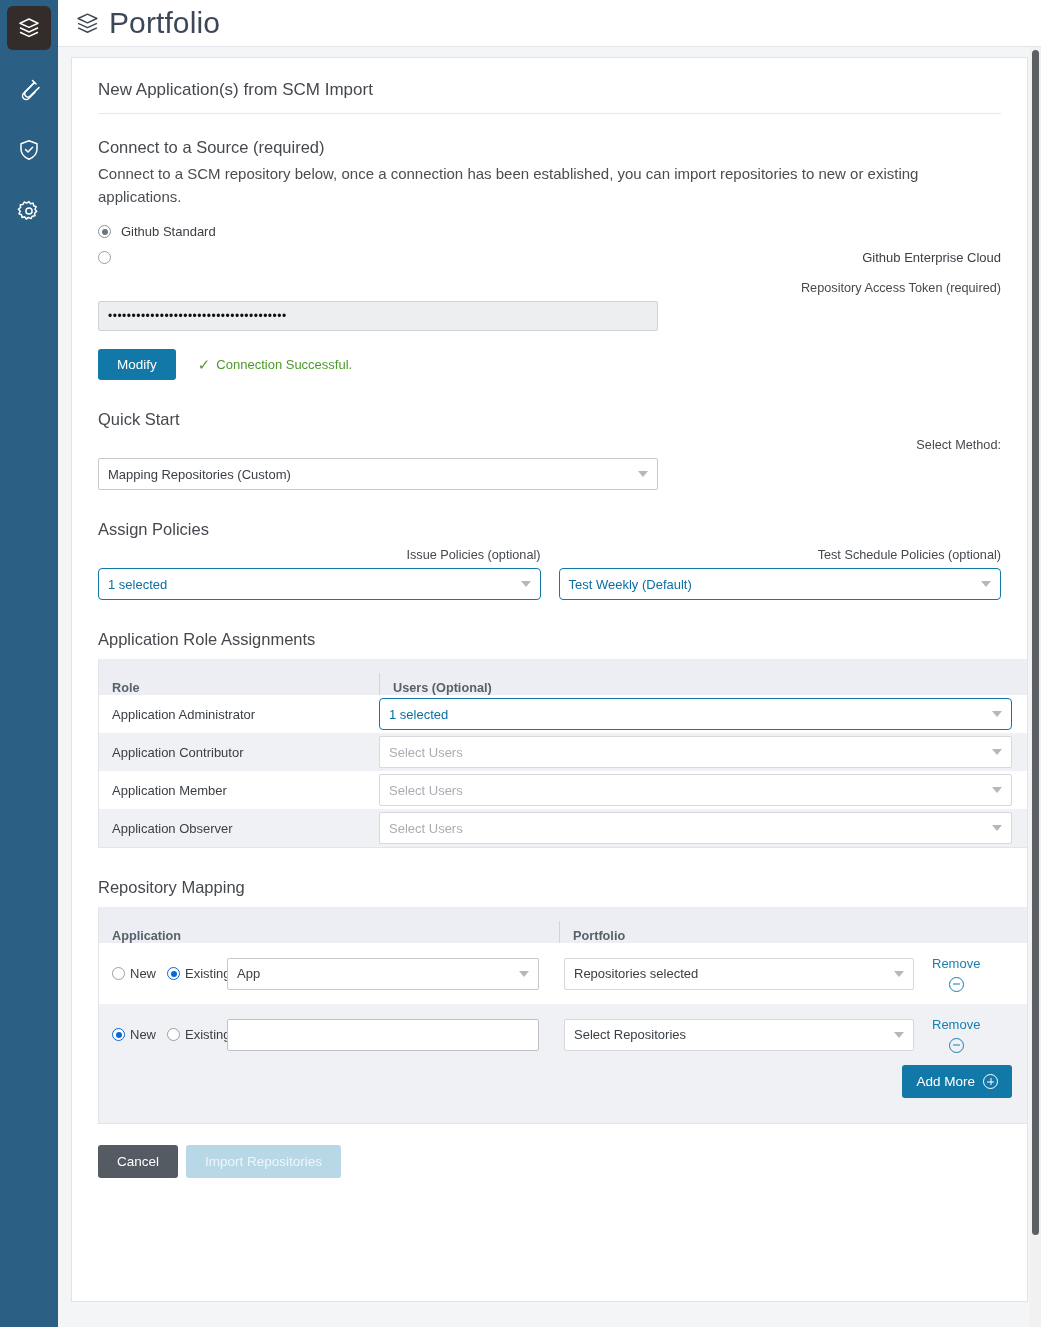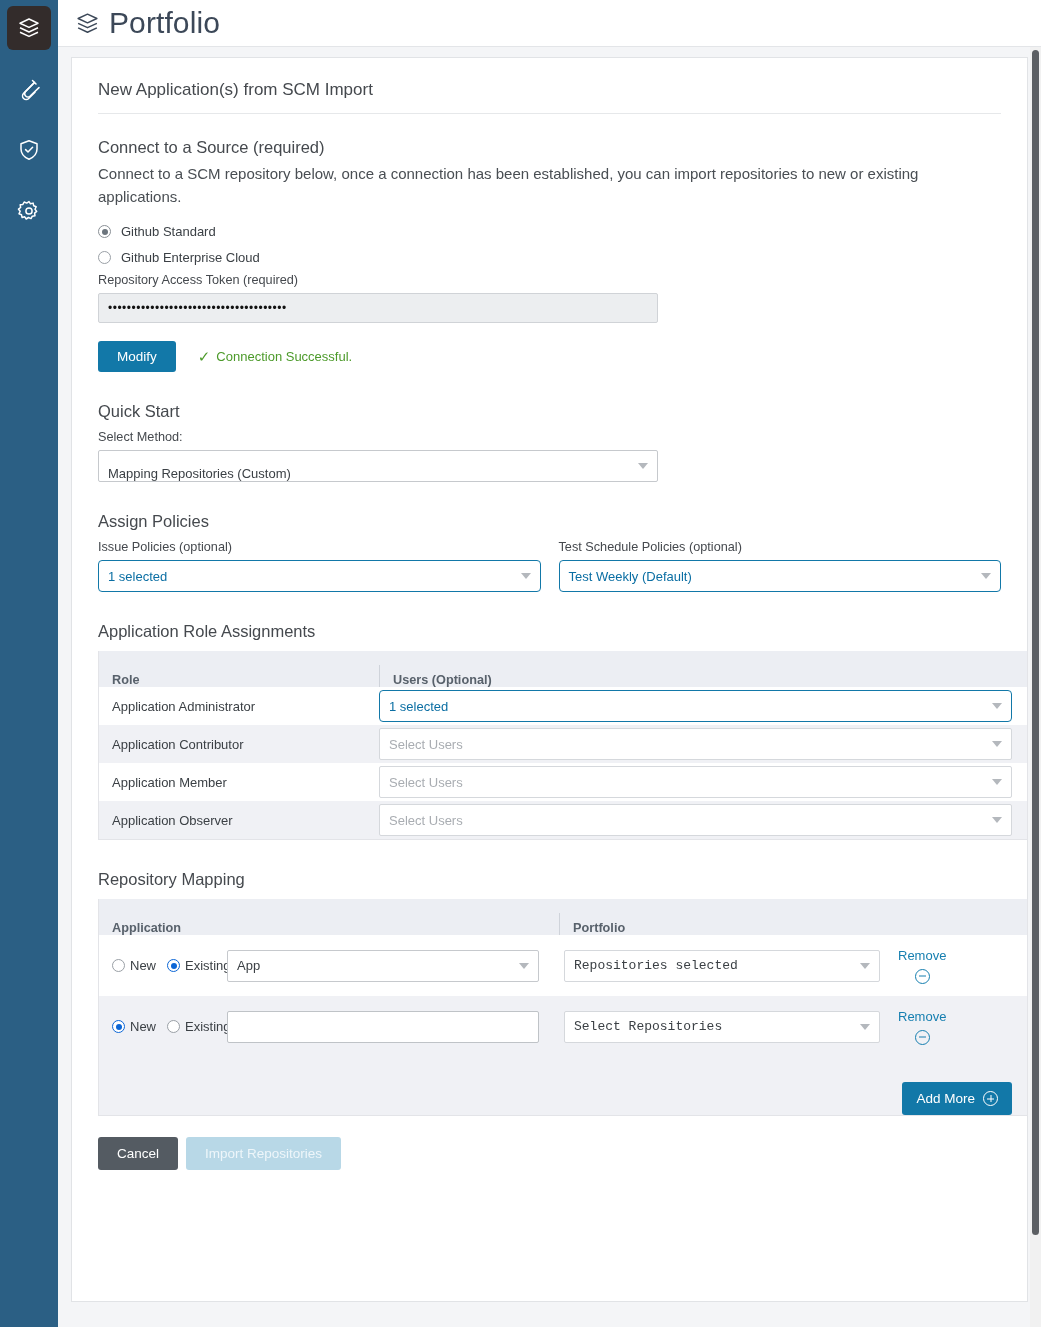--- a/index.html
+++ b/index.html
@@ -114,21 +114,21 @@
     content: ""; position: absolute;
     left: 50%; top: 50%; transform: translate(-50%,-50%);
     width: 6px; height: 6px; border-radius: 50%;
     background: #0b66d6;
   }
   .radio-label { font-size: 13px; color: #3b4045; cursor: pointer; }
 
   
   .fld-label {
     font-size: 12.7px; color: #45494e;
-    margin-bottom: 6px; display: block;
+    margin-bottom: 6px; display: block; text-align: right;
   }
   .token-input {
     width: 560px; height: 30px;
     background: #eceef0;
     border: 1px solid #d0d3d7;
     border-radius: 2px;
     padding: 0 9px;
     font-size: 12px;
     letter-spacing: .5px;
     color: #111;
@@ -219,21 +219,21 @@
   
   .map-head .c1 { width: 460px; padding-left: 13px; }
   .map-head .c2 { padding-left: 13px; }
 
   .map-row { display: flex; align-items: center; height: 61px; }
   .map-row.alt { background: #f0f1f5; }
   .map-radios { display: flex; align-items: center; padding-left: 13px; width: 128px; }
   .map-radios .radio { margin-right: 5px; }
   .map-radios .radio-label { margin-right: 11px; font-size: 13px; }
   .map-app { width: 312px; }
-  .map-proj { width: 316px; margin-left: 25px; font-family: Liberation Mono, monospace; }
+  .map-proj { width: 350px; margin-left: 25px; }
   .remove-link {
     margin-left: 18px;
     color: #167fb0;
     font-size: 13px;
     display: flex; align-items: center; gap: 6px;
     cursor: pointer;
     white-space: nowrap;
     flex-direction: column;
   }
   .circle-icon {
@@ -254,21 +254,21 @@
     top: 3px; bottom: 3px; left: 50%;
     width: 1px; background: #fff;
     transform: translateX(-50%);
   }
   .circle-icon.plus { border-color: #fff; }
   .circle-icon.plus::before { background: #fff; }
 
   .map-foot {
     height: 58px;
     background: #f0f1f5;
-    display: flex; align-items: flex-end; justify-content: flex-end;
+    display: flex; align-items: flex-start; justify-content: flex-end;
     padding-right: 15px;
   }
   .btn-addmore {
     background: #1278a8; color: #fff;
     font-size: 13.5px;
     padding: 9px 14px;
     display: flex; align-items: center; gap: 8px;
   }
 
   
@@ -362,39 +362,39 @@
 
         <div class="card-title">New Application(s) from SCM Import</div>
 
         <h2 class="sec">Connect to a Source (required)</h2>
         <p class="sec-desc">Connect to a SCM repository below, once a connection has been established, you can import repositories to new or existing applications.</p>
 
         <div class="radio-row">
           <span class="radio sel-gray"></span>
           <span class="radio-label">Github Standard</span>
         </div>
-        <div class="radio-row" style="margin-bottom:8px;">
+        <div class="radio-row" style="margin-bottom:16px;justify-content:space-between;">
           <span class="radio"></span>
           <span class="radio-label">Github Enterprise Cloud</span>
         </div>
 
         <label class="fld-label">Repository Access Token (required)</label>
         <div class="token-input mb18">••••••••••••••••••••••••••••••••••••••</div>
 
         <div class="row-flex mb30">
           <button class="btn btn-modify">Modify</button>
           <span class="conn-ok">
             <span class="chk">✓</span>
             <span>Connection Successful.</span>
           </span>
         </div>
 
         <h2 class="sec" style="margin-bottom:9px;">Quick Start</h2>
         <label class="fld-label">Select Method:</label>
-        <div class="sel mb30" style="width:560px;align-items:flex-end;">
+        <div class="sel mb30" style="width:560px;">
           <span>Mapping Repositories (Custom)</span>
           <span class="caret"></span>
         </div>
 
         <h2 class="sec" style="margin-bottom:9px;">Assign Policies</h2>
         <div class="policies-wrap mb30">
           <div class="policy-col">
             <label class="fld-label">Issue Policies (optional)</label>
             <div class="sel teal">
               <span>1 selected</span>

